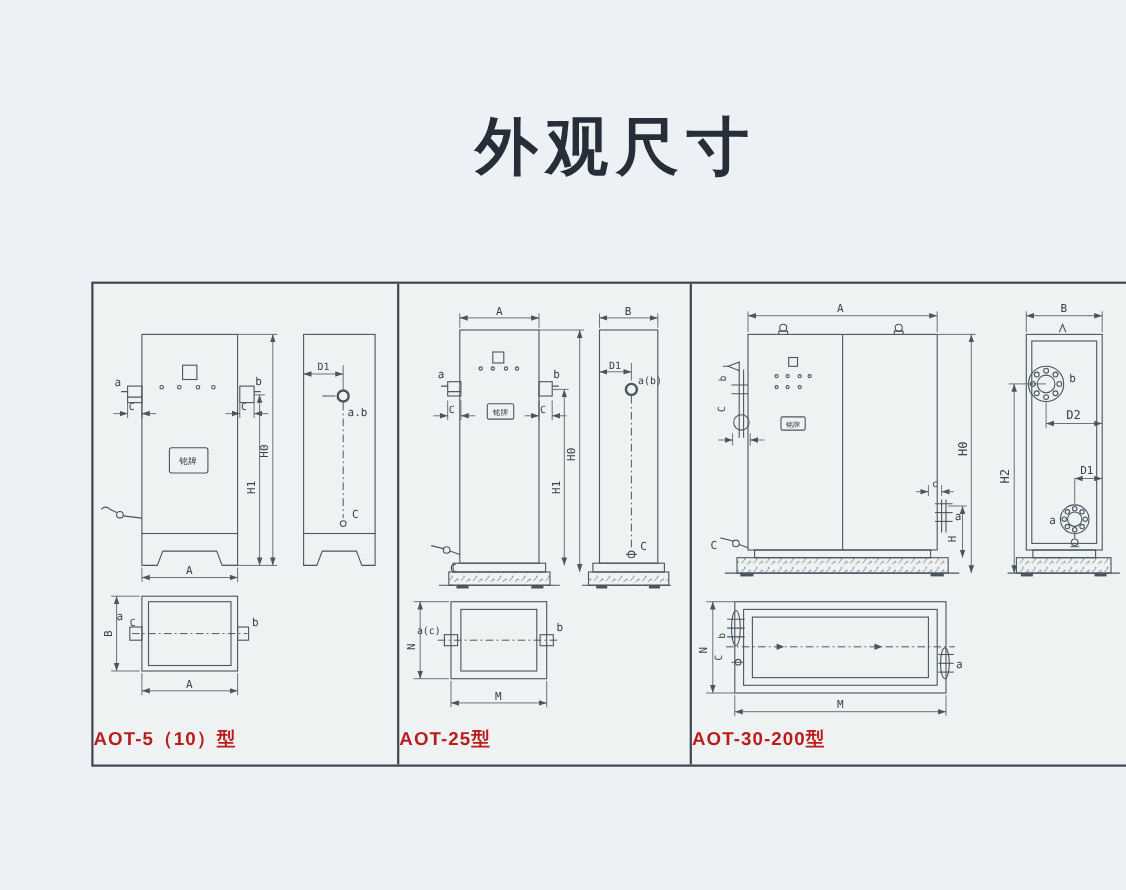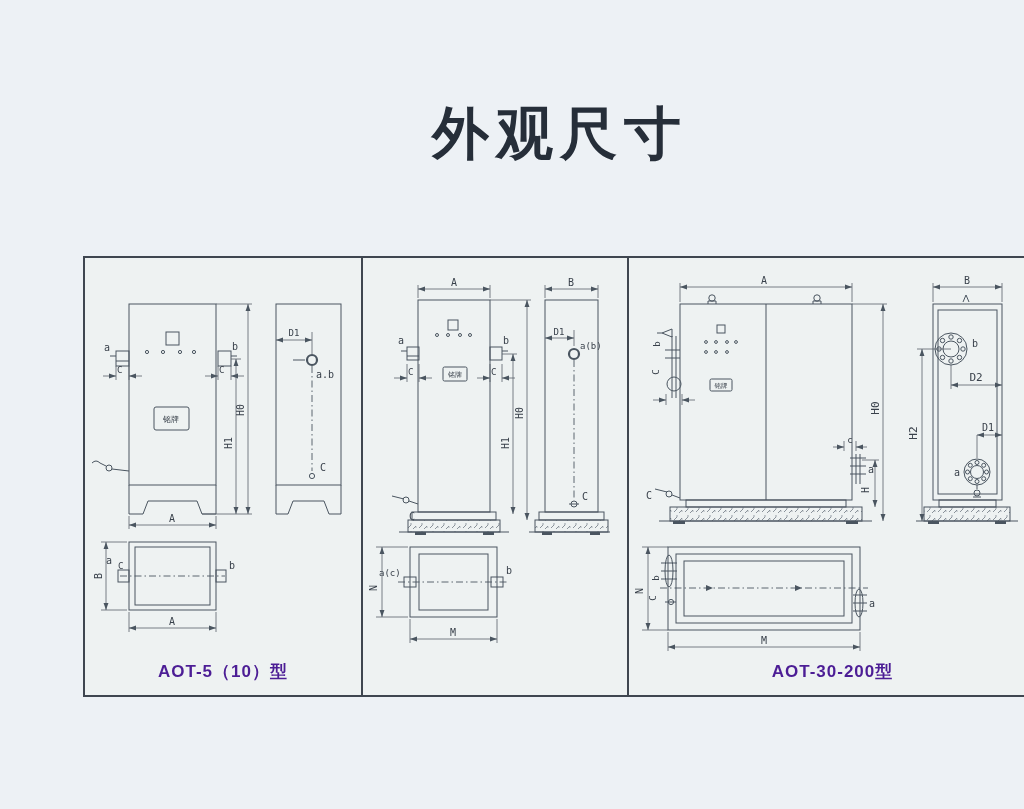--- a/index.html
+++ b/index.html
@@ -7,22 +7,22 @@
         font-family:"Liberation Sans",sans-serif;margin-left:48px;}
   .title{position:absolute;top:96px;left:0;width:100%;text-align:center;
          font-size:57px;font-weight:800;letter-spacing:7px;color:#262e39;}
   .board{position:absolute;left:35px;top:256px;width:951px;height:437px;
          border:2px solid #3f4650;display:flex;background:#eef2f2;box-sizing:content-box;}
   .panel{position:relative;height:100%;}
   .p1{width:276px;border-right:2px solid #3f4650;}
   .p2{width:264px;border-right:2px solid #3f4650;}
   .p3{flex:1;}
   .panel svg{display:block;width:100%;height:100%;}
-  .caption{position:absolute;left:0;bottom:12px;width:100%;text-align:center;
-           font-weight:700;font-size:17px;color:#4c1d95;letter-spacing:1px;}
+  .caption{position:absolute;left:0;bottom:12px;width:100%;
+           font-weight:700;font-size:17px;color:#b91c1c;letter-spacing:1px;}
   svg text{font-family:"DejaVu Sans Mono",monospace;fill:#39414b;}
   svg text.cjk{font-family:"Liberation Sans",sans-serif;}
   .ln{stroke:#4a5560;stroke-width:1;fill:none;}
   .ln2{stroke:#4a5560;stroke-width:2.2;fill:none;}
   .dash{stroke:#4a5560;stroke-width:0.9;fill:none;stroke-dasharray:7 3 1.5 3;}
   .thin{stroke:#596069;stroke-width:0.8;fill:none;}
   .fillc{fill:#4a5560;stroke:none;}
 </style>
 </head>
 <body>
@@ -228,20 +228,21 @@
           <line class="thin" x1="45" y1="289" x2="13" y2="289"></line>
             <line class="thin" x1="45" y1="359" x2="13" y2="359"></line>
           <line class="thin" x1="19" y1="289" x2="19" y2="359" marker-start="url(#m2)" marker-end="url(#m2)"></line>
           <text x="14" y="330" font-size="10" text-anchor="middle" transform="rotate(-90 14 330)">N</text>
           <line class="thin" x1="47" y1="361" x2="47" y2="385"></line>
             <line class="thin" x1="134" y1="361" x2="134" y2="385"></line>
           <line class="thin" x1="47" y1="381" x2="134" y2="381" marker-start="url(#m2)" marker-end="url(#m2)"></line>
           <text x="90" y="378" font-size="10" text-anchor="middle">M</text>
         </g>
       </svg>
+      <div class="caption">AOT-25型</div>
     </div>
 
     <div class="panel p3">
       <svg viewBox="0 0 407 437">
         <defs>
           <marker id="m3" viewBox="0 0 8 8" refX="8" refY="4" markerWidth="9" markerHeight="9" orient="auto-start-reverse">
             <path d="M0,1.2 L8,4 L0,6.8 Z" fill="#4a5560"></path>
           </marker>
           <pattern id="s3" width="11" height="8" patternUnits="userSpaceOnUse">
             <path d="M1,6 l3,-3 M6,7 l3,-3" stroke="#707a84" stroke-width="0.8" fill="none"></path>

